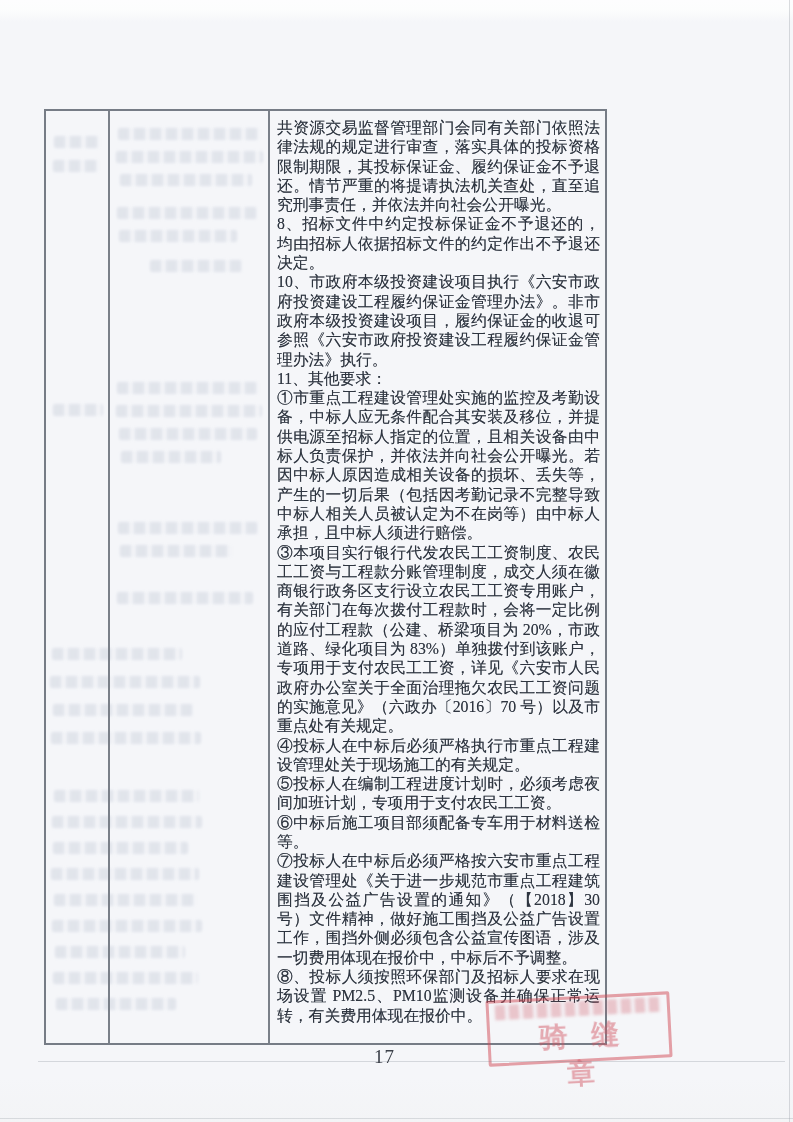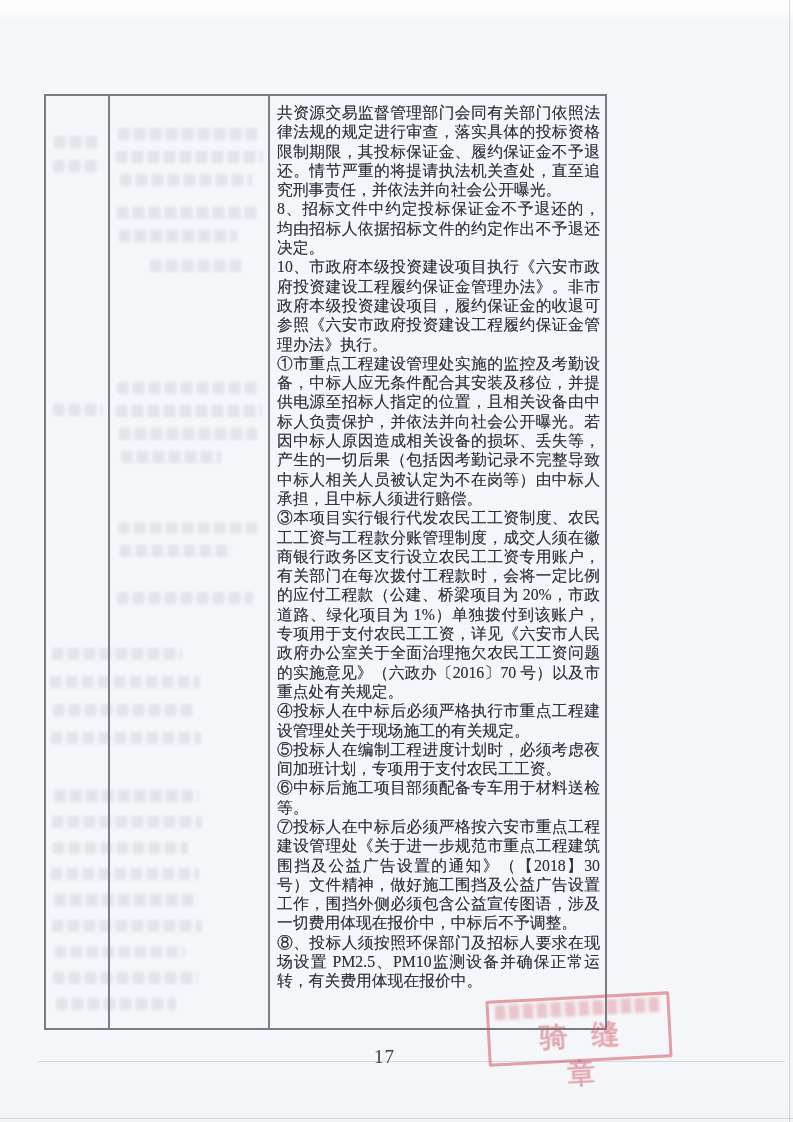--- a/index.html
+++ b/index.html
@@ -11,21 +11,21 @@
   }
   .page{
     position:relative;width:793px;height:1122px;overflow:hidden;
     background:linear-gradient(180deg,#fdfdfe 0,#fcfdfd 10px,#f5f6f9 22px,#f5f6f9 96%,#f3f4f6 100%);
   }
   .edge-right{position:absolute;top:0;bottom:0;right:3px;width:1px;background:rgba(150,155,162,.35);}
   .edge-bottom{position:absolute;left:0;right:0;bottom:3px;height:1px;background:rgba(150,155,162,.30);}
 
   
   .doc-table{
-    position:absolute;left:44px;top:94px;width:563px;height:936px;
+    position:absolute;left:44px;top:109px;width:563px;height:936px;
     border:2px solid #767c86;box-sizing:border-box;
     background:transparent;
   }
   .v-divider{position:absolute;top:0;bottom:0;width:2px;background:#7a8089;}
   .div1{left:62px;}
   .div2{left:222px;}
 
   .text-col{
     position:absolute;left:224px;top:0;right:2px;bottom:0;
     padding:7px 3px 0 7px;box-sizing:border-box;overflow:hidden;
@@ -111,22 +111,23 @@
   <div class="bleed" style="left:53px;top:972px;width:145px;"></div>
   <div class="bleed" style="left:56px;top:998px;width:120px;"></div>
 
   <div class="doc-table">
     <div class="v-divider div1"></div>
     <div class="v-divider div2"></div>
     <div class="text-col">
         <div class="para">共资源交易监督管理部门会同有关部门依照法律法规的规定进行审查，落实具体的投标资格限制期限，其投标保证金、履约保证金不予退还。情节严重的将提请执法机关查处，直至追究刑事责任，并依法并向社会公开曝光。</div>
         <div class="para">8、招标文件中约定投标保证金不予退还的，均由招标人依据招标文件的约定作出不予退还决定。</div>
         <div class="para">10、市政府本级投资建设项目执行《六安市政府投资建设工程履约保证金管理办法》。非市政府本级投资建设项目，履约保证金的收退可参照《六安市政府投资建设工程履约保证金管理办法》执行。</div>
+        <div class="para">11、其他要求：</div>
         <div class="para">①市重点工程建设管理处实施的监控及考勤设备，中标人应无条件配合其安装及移位，并提供电源至招标人指定的位置，且相关设备由中标人负责保护，并依法并向社会公开曝光。若因中标人原因造成相关设备的损坏、丢失等，产生的一切后果（包括因考勤记录不完整导致中标人相关人员被认定为不在岗等）由中标人承担，且中标人须进行赔偿。</div>
-        <div class="para">③本项目实行银行代发农民工工资制度、农民工工资与工程款分账管理制度，成交人须在徽商银行政务区支行设立农民工工资专用账户，有关部门在每次拨付工程款时，会将一定比例的应付工程款（公建、桥梁项目为 20%，市政道路、绿化项目为 1%）单独拨付到该账户，专项用于支付农民工工资，详见《六安市人民政府办公室关于全面治理拖欠农民工工资问题的实施意见》（六政办〔2016〕70 号）以及市重点处有关规定。</div>
+        <div class="para">③本项目实行银行代发农民工工资制度、农民工工资与工程款分账管理制度，成交人须在徽商银行政务区支行设立农民工工资专用账户，有关部门在每次拨付工程款时，会将一定比例的应付工程款（公建、桥梁项目为 20%，市政道路、绿化项目为 83%）单独拨付到该账户，专项用于支付农民工工资，详见《六安市人民政府办公室关于全面治理拖欠农民工工资问题的实施意见》（六政办〔2016〕70 号）以及市重点处有关规定。</div>
         <div class="para">④投标人在中标后必须严格执行市重点工程建设管理处关于现场施工的有关规定。</div>
         <div class="para">⑤投标人在编制工程进度计划时，必须考虑夜间加班计划，专项用于支付农民工工资。</div>
         <div class="para">⑥中标后施工项目部须配备专车用于材料送检等。</div>
         <div class="para">⑦投标人在中标后必须严格按六安市重点工程建设管理处《关于进一步规范市重点工程建筑围挡及公益广告设置的通知》（【2018】30号）文件精神，做好施工围挡及公益广告设置工作，围挡外侧必须包含公益宣传图语，涉及一切费用体现在报价中，中标后不予调整。</div>
         <div class="para">⑧、投标人须按照环保部门及招标人要求在现场设置 PM2.5、PM10监测设备并确保正常运转，有关费用体现在报价中。</div>
       </div>
   </div>
 
   <div class="stamp">
     <div class="stamp-smudge"></div>

